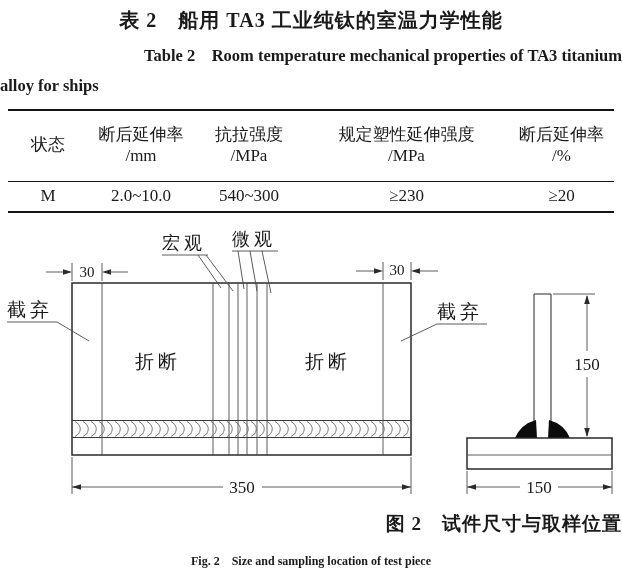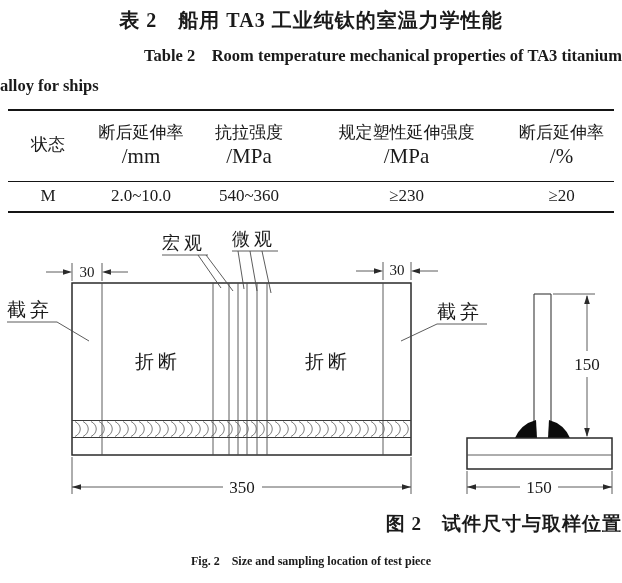--- a/index.html
+++ b/index.html
@@ -13,21 +13,21 @@
   .en-title2 { margin-top:9px; text-align:left; font-size:16.5px; font-weight:bold; }
 
   table.datatable {
     margin:13px 8px 0 8px; width:606px; border-collapse:collapse; table-layout:fixed;
     border-top:2.4px solid #151515; border-bottom:2.4px solid #151515;
   }
   table.datatable td { text-align:center; vertical-align:middle; font-size:17px; }
   tr.header-row td { border-bottom:1.5px solid #151515; height:71px; padding:2px 0 4px 0; }
   tr.data-row td { height:31px; }
   .hdr-name { display:block; font-size:17px; }
-  .hdr-unit { display:block; font-size:21px; }
+  .hdr-unit { display:block; font-size:17px; }
 
   .figure-wrap { position:relative; width:582px; height:290px; margin-top:4px; }
   svg { display:block; }
   svg text { font-family:"Liberation Serif","DejaVu Serif",serif; fill:#1a1a1a; }
   svg text.dim { dominant-baseline:central; text-anchor:middle; }
   svg text.cjk { letter-spacing:4px; }
   .thin  { stroke:#4a4a4a; stroke-width:0.9; fill:none; }
   .main  { stroke:#2a2a2a; stroke-width:1.5; fill:none; }
   .mid   { stroke:#3a3a3a; stroke-width:1.1; fill:none; }
   .ah    { fill:#2a2a2a; stroke:none; }
@@ -72,21 +72,21 @@
             <span class="hdr-unit">/MPa</span>
           </td>
         <td>
             <span class="hdr-name">断后延伸率</span>
             <span class="hdr-unit">/%</span>
           </td>
       </tr>
       <tr class="data-row">
         <td>M</td>
         <td>2.0~10.0</td>
-        <td>540~360</td>
+        <td>540~300</td>
         <td>≥230</td>
         <td>≥20</td>
       </tr>
     </tbody>
   </table>
 
   <div class="figure-wrap">
     <svg width="622" height="290" viewBox="0 225 622 290">
 
       <g>

